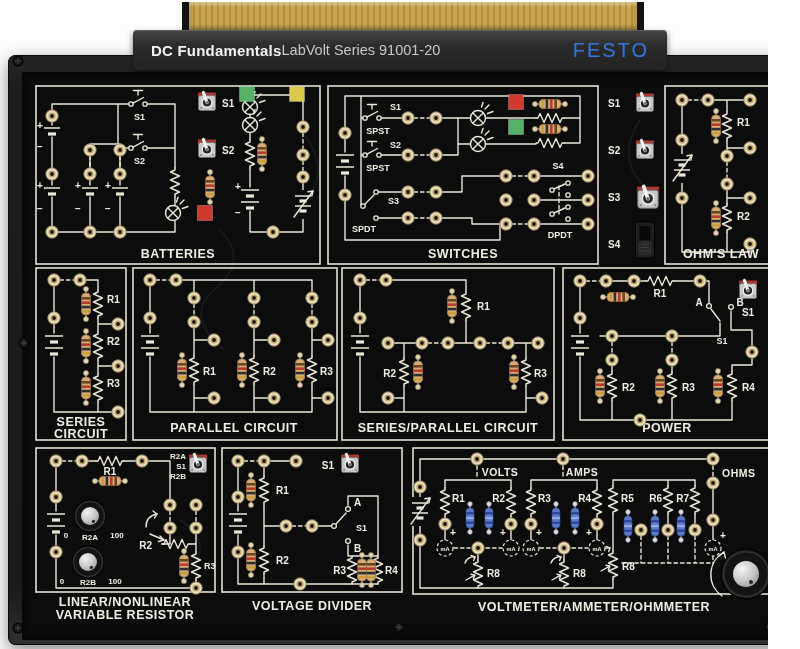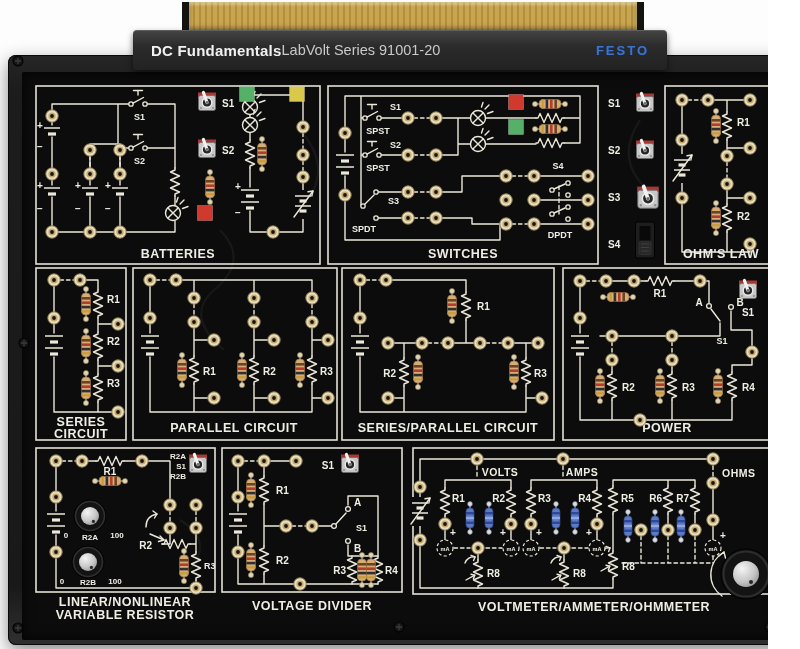--- a/index.html
+++ b/index.html
@@ -13,21 +13,21 @@
     background:linear-gradient(180deg,#262626 0%,#1c1c1c 6%,#191919 90%,#2e2e2e 99%);
     border-radius:8px;box-shadow:0 6px 18px rgba(0,0,0,.45), inset 0 0 0 1px #0a0a0a;}
   #panel{position:absolute;left:22px;top:72px;width:756px;height:568px;z-index:3;
     background:#0c0c0c;border-radius:2px;box-shadow:inset 0 0 14px rgba(0,0,0,.8);}
   #headerplate{position:absolute;left:133px;top:30px;width:534px;height:40px;z-index:6;
     background:linear-gradient(180deg,#454545,#2b2b2b 40%,#222);border-radius:4px;
     box-shadow:0 3px 6px rgba(0,0,0,.55), inset 0 1px 0 rgba(255,255,255,.15);
     display:flex;align-items:center;padding:0 18px;box-sizing:border-box;}
   #headerplate .htitle{font-size:15px;font-weight:bold;color:#f2f2f2;letter-spacing:.2px;}
   #headerplate .hseries{font-size:14.5px;color:#c9c9c9;}
-  #headerplate .hlogo{margin-left:auto;font-size:13px;font-weight:bold;letter-spacing:2px;
+  #headerplate .hlogo{margin-left:auto;font-size:20px;font-weight:normal;letter-spacing:2px;
     text-shadow:0 0 1px rgba(20,60,140,.9);}
   svg#schem{position:absolute;left:0;top:0;z-index:5;}
   svg text{font-family:"Liberation Sans",sans-serif;fill:#efeee4;font-weight:bold;}
   .t12{font-size:12.5px;letter-spacing:.5px}
   .t11{font-size:10.5px;letter-spacing:.5px}
   .t10{font-size:10px}
   .t9{font-size:9px}
   .t8{font-size:8px}
   .t5{font-size:5.6px}
   .w{stroke:#ebe8da;stroke-width:1.4;fill:none;stroke-linecap:round;stroke-linejoin:round}

